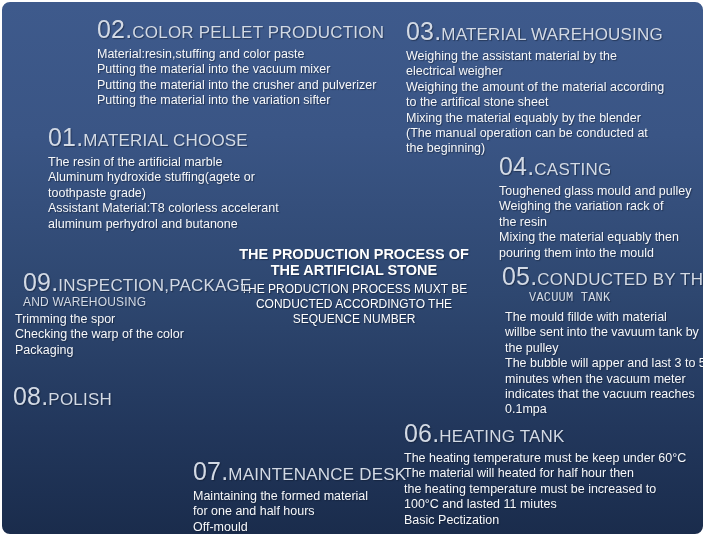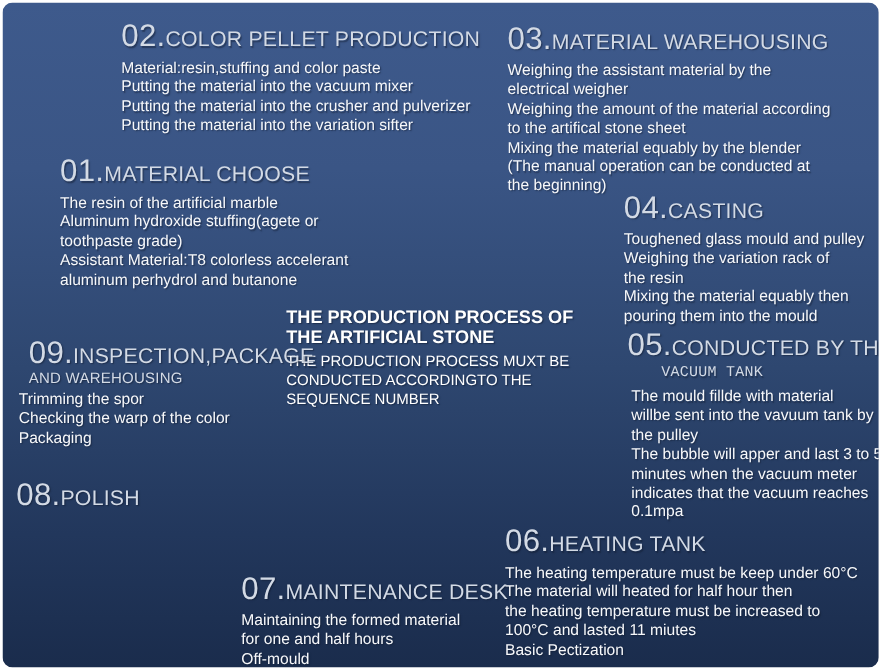--- a/index.html
+++ b/index.html
@@ -51,21 +51,21 @@
   #s08 { left: 11px;  top: 380px; }
   #s09 { left: 13px;  top: 266px; }
   #s09 .sec-title, #s09 .sec-title2 { margin-left: 8px; }
   #s09 .sec-title2 { margin-top: -2px; }
 
   .center-block {
     position: absolute;
     left: 227px;
     top: 244px;
     width: 250px;
-    text-align: left;
+    text-align: center;
   }
   .main-title {
     color: #ffffff;
     font-weight: bold;
     font-size: 14.5px;
     line-height: 16px;
     white-space: pre;
     text-shadow: 1px 1px 1px rgba(15,25,45,0.55);
   }
   .sub-title {

